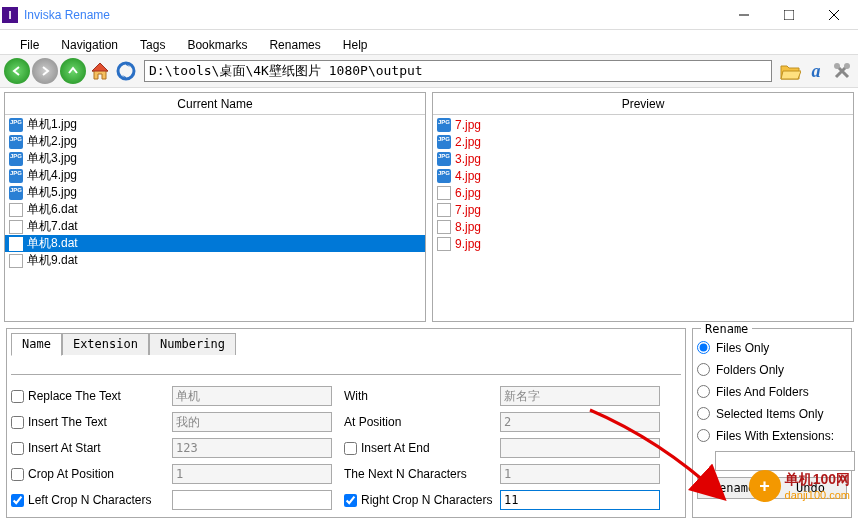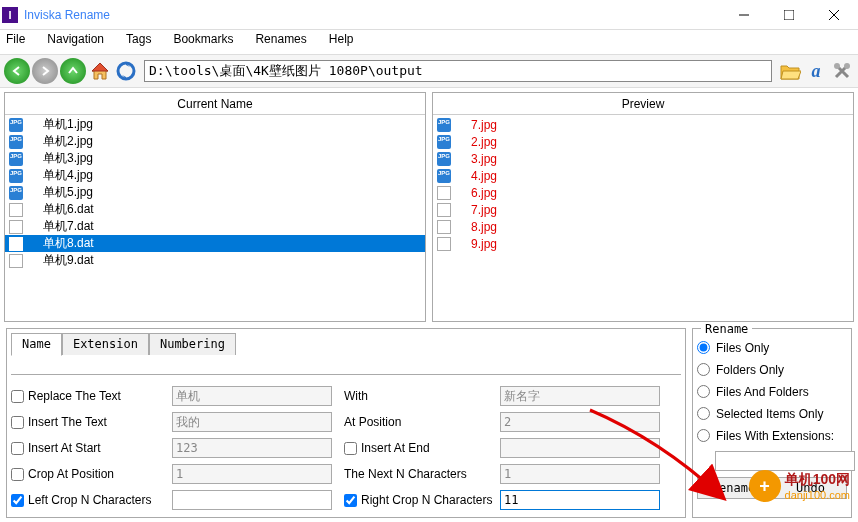--- a/index.html
+++ b/index.html
@@ -1,31 +1,31 @@
 <!DOCTYPE html>
 <html><head>
 <meta charset="utf-8">
 <style>
 *{box-sizing:border-box;margin:0;padding:0;font-family:"Microsoft YaHei",Tahoma,sans-serif;font-size:12px}
 body{background:#fff;width:858px;height:522px;overflow:hidden;position:relative}
 .titlebar{height:30px;background:#fff;border-bottom:1px solid #ddd;display:flex;align-items:center;padding:0 2px}
 .app-icon{width:16px;height:16px;background:#4a0e8a;color:#fff;display:flex;align-items:center;justify-content:center;font-weight:bold;font-size:11px;margin-right:6px}
 .title-text{flex:1;color:#3b82f6}
 .win-btn{width:45px;height:28px;display:flex;align-items:center;justify-content:center;color:#000}
-.menubar{height:24px;display:flex;align-items:flex-start;padding:0 2px;gap:14px;color:#000}
+.menubar{height:24px;display:flex;align-items:flex-end;padding:0 16px;gap:14px;color:#000}
 .menu-item{color:#000;padding:2px 4px}
 .toolbar{height:34px;border-top:1px solid #ddd;border-bottom:1px solid #ddd;display:flex;align-items:center;padding:0 4px;gap:2px;background:#f5f5f5}
 .nav-btn{width:26px;height:26px;border-radius:13px;display:flex;align-items:center;justify-content:center}
 .path-input{flex:1;height:22px;border:1px solid #888;padding:0 4px;font-family:"SimSun",monospace;font-size:13px;margin:0 4px}
 .tool-icon{width:24px;height:24px;display:flex;align-items:center;justify-content:center}
 .panes{display:flex;height:234px;padding:4px 4px 0 4px;gap:6px}
 .pane{flex:1;border:1px solid #aaa;display:flex;flex-direction:column;background:#fff}
 .pane-header{height:22px;border-bottom:1px solid #ccc;display:flex;align-items:center;justify-content:center;background:#fff}
 .file-list{flex:1;overflow:auto;padding:1px 0}
-.file-row{height:17px;display:flex;align-items:center;padding:0 4px;gap:20px}
+.file-row{height:17px;display:flex;align-items:center;padding:0 4px;gap:4px}
 .file-row.selected{background:#0078d7;color:#ffffff}
 .file-icon{width:14px;height:14px;flex-shrink:0}
 .jpg-icon{background:#2a7fd4;border-radius:2px;position:relative}
 .jpg-icon::after{content:"JPG";position:absolute;font-size:6px;color:#fff;font-weight:bold;left:0;right:0;text-align:center;top:1px}
 .dat-icon{border:1px solid #aaa;background:#fff}
 .file-row.selected .dat-icon{border-color:#fff}
 .preview-name{color:#e00000}
 .controls{display:flex;padding:6px;gap:6px;height:202px}
 .control-panel{flex:1;border:1px solid #aaa;padding:4px}
 .rename-panel{width:160px;border:1px solid #aaa;padding:4px;position:relative}

